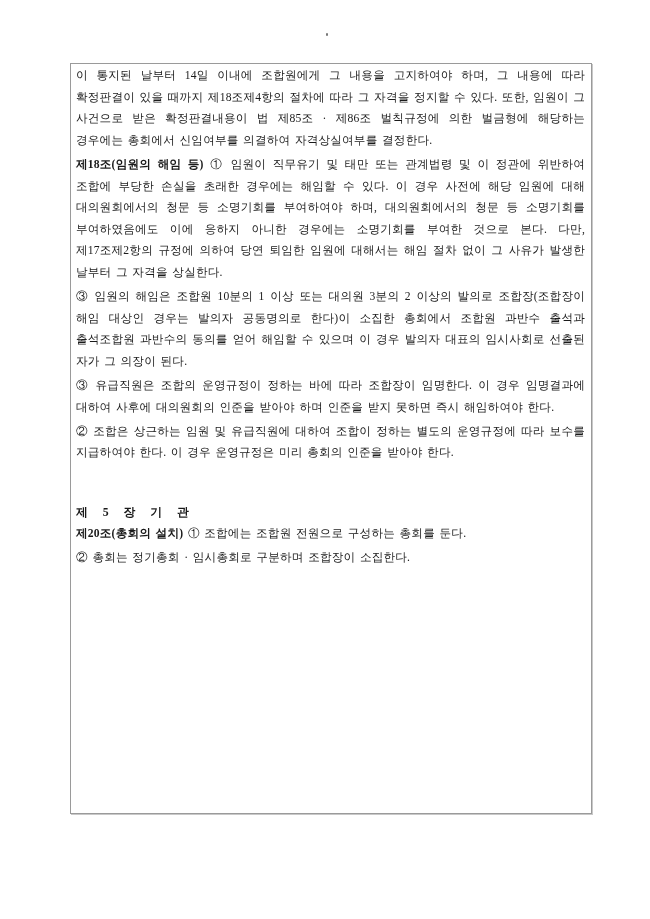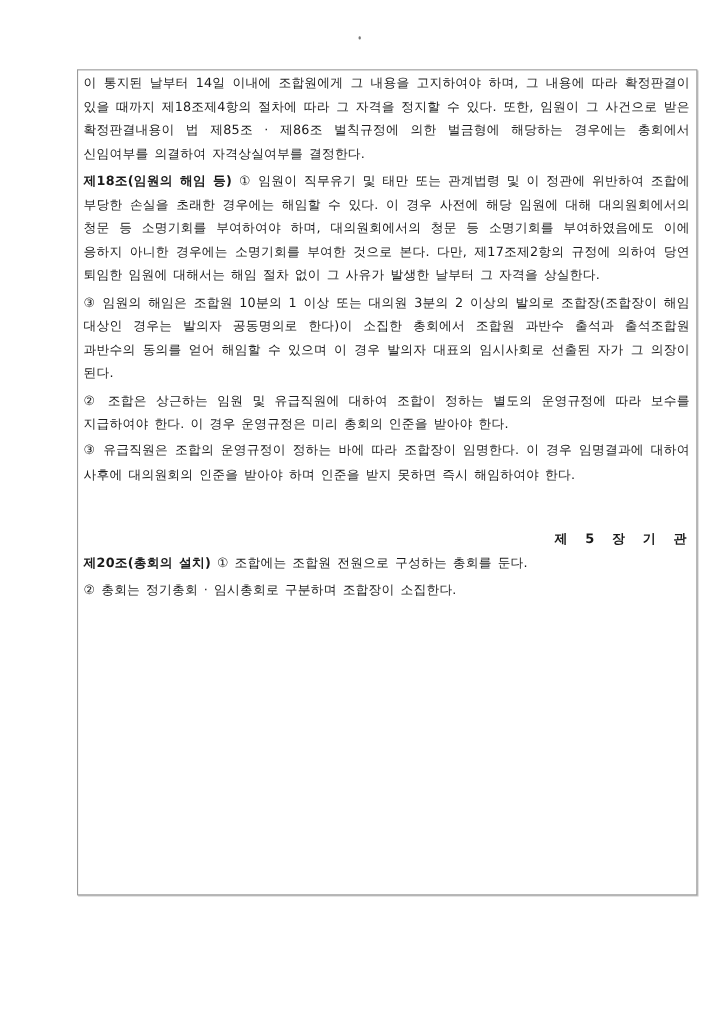--- a/index.html
+++ b/index.html
@@ -19,43 +19,44 @@
       position: absolute;
       width: 2px;
       height: 3px;
       background: #777;
       border-radius: 1px;
     }
     .frame {
       position: absolute;
       left: 70px;
       top: 63px;
-      width: 564px;
+      width: 522px;
       height: 751px;
       border: 1px solid #9a9a9a;
       box-shadow: 1px 1px 0 #c8c8c8;
       box-sizing: border-box;
       padding: 1px 6px 0 5px;
+      font-family: Liberation Serif, serif;
     }
     .para {
       font-size: 11.6px;
       line-height: 21.6px;
       text-align: justify;
       text-justify: inter-character;
       letter-spacing: 0.2px;
       word-spacing: 1.5px;
       margin: 0 0 2.6px 0;
       word-break: keep-all;
       overflow-wrap: anywhere;
     }
     .para .title {
       font-weight: bold;
     }
     .chapter {
-      text-align: right;
+      text-align: left;
       font-size: 11.8px;
       font-weight: bold;
       line-height: 22px;
       margin: 37px 0 0 0;
       letter-spacing: 3px;
       word-spacing: 6px;
     }
   </style>
 </head>
 <body>
@@ -73,25 +74,25 @@
   </p>
 
 
   <p class="para">
     <span class="title"></span><span>③ 임원의 해임은 조합원 10분의 1 이상 또는 대의원 3분의 2 이상의 발의로 조합장(조합장이 해임 대상인 경우는 발의자 공동명의로 한다)이 소집한 총회에서 조합원 과반수 출석과 출석조합원 과반수의 동의를 얻어 해임할 수 있으며 이 경우 발의자 대표의 임시사회로 선출된 자가 그 의장이 된다.</span>
   </p>
 
 
 
   <p class="para">
-    <span class="title"></span><span>② 조합은 상근하는 임원 및 유급직원에 대하여 조합이 정하는 별도의 운영규정에 따라 보수를 지급하여야 한다. 이 경우 운영규정은 미리 총회의 인준을 받아야 한다.</span>
+    <span class="title"></span><span>③ 유급직원은 조합의 운영규정이 정하는 바에 따라 조합장이 임명한다. 이 경우 임명결과에 대하여 사후에 대의원회의 인준을 받아야 하며 인준을 받지 못하면 즉시 해임하여야 한다.</span>
   </p>
 
   <p class="para">
-    <span class="title"></span><span>③ 유급직원은 조합의 운영규정이 정하는 바에 따라 조합장이 임명한다. 이 경우 임명결과에 대하여 사후에 대의원회의 인준을 받아야 하며 인준을 받지 못하면 즉시 해임하여야 한다.</span>
+    <span class="title"></span><span>② 조합은 상근하는 임원 및 유급직원에 대하여 조합이 정하는 별도의 운영규정에 따라 보수를 지급하여야 한다. 이 경우 운영규정은 미리 총회의 인준을 받아야 한다.</span>
   </p>
 
   <div class="chapter">제 5 장  기   관</div>
 
   <p class="para">
     <span class="title">제20조(총회의 설치)</span><span> ① 조합에는 조합원 전원으로 구성하는 총회를 둔다.</span>
   </p>
 
   <p class="para">
     <span class="title"></span><span>② 총회는 정기총회 · 임시총회로 구분하며 조합장이 소집한다.</span>

